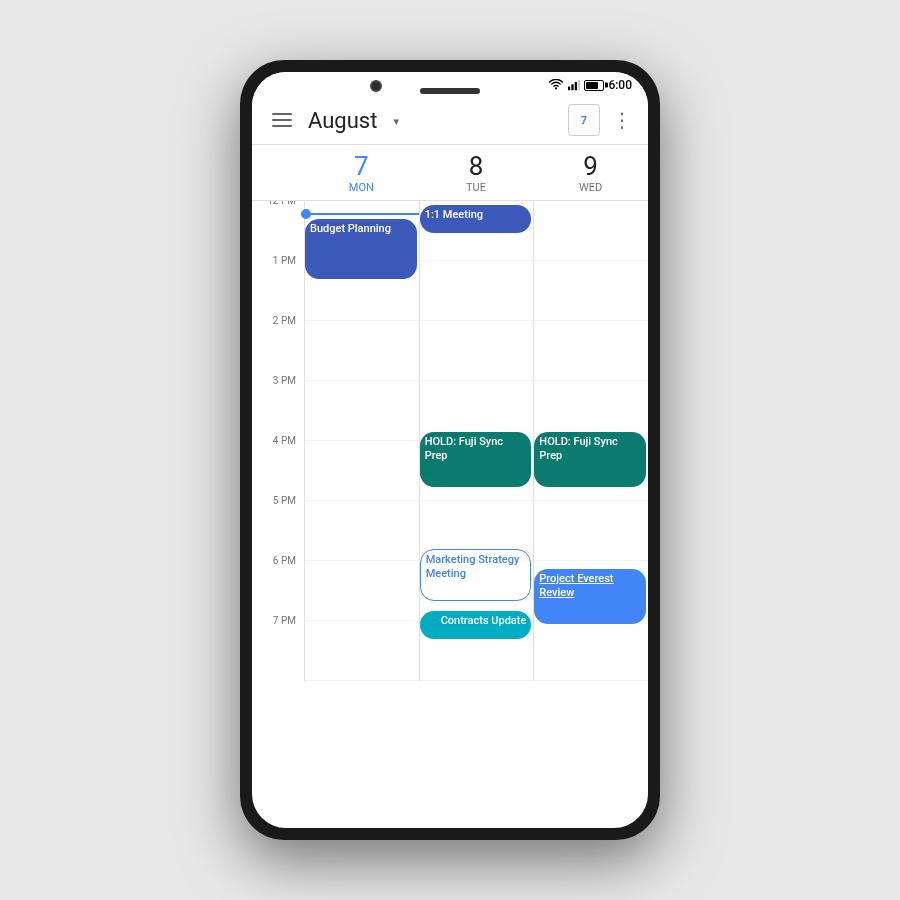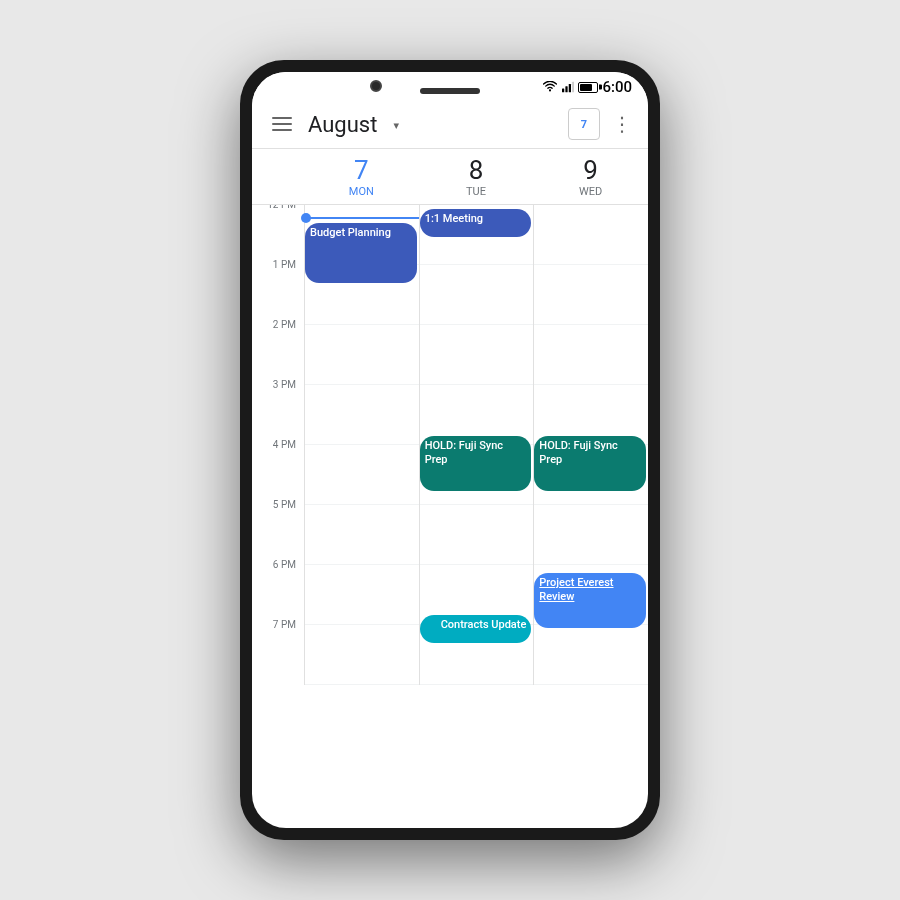--- a/index.html
+++ b/index.html
@@ -68,21 +68,21 @@
       padding: 6px 16px 4px;
       gap: 6px;
       flex-shrink: 0;
     }
     .status-icons {
       display: flex;
       align-items: center;
       gap: 4px;
     }
     .status-time {
-      font-size: 15px;
+      font-size: 12px;
       font-weight: 500;
       color: #000;
     }
     .wifi-icon {
       width: 16px;
       height: 12px;
     }
     .signal-icon {
       width: 12px;
       height: 12px;
@@ -442,20 +442,23 @@
 
             <div class="event blue" style="top: 4px; height: 28px;">
               <div class="event-title">1:1 Meeting</div>
             </div>
 
 
             <div class="event green" style="top: 231px; height: 55px;">
               <div class="event-title">HOLD: Fuji Sync Prep</div>
             </div>
 
+            <div class="event blue-outline" style="top: 348px; height: 52px;">
+              <div class="event-title">Marketing Strategy Meeting</div>
+            </div>
 
             <div class="event cyan" style="top: 410px; height: 28px; text-align: right;">
               <div class="event-title">Contracts Update</div>
             </div>
           </div>
 
           <div class="day-col">
             <div class="hour-line"></div>
             <div class="hour-line"></div>
             <div class="hour-line"></div>

